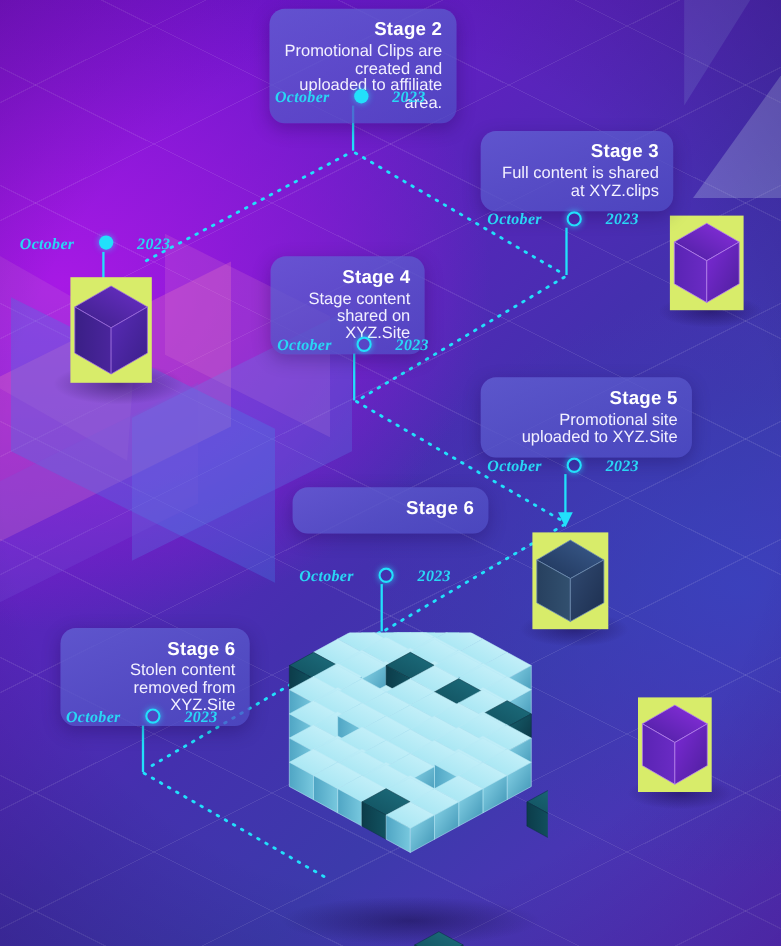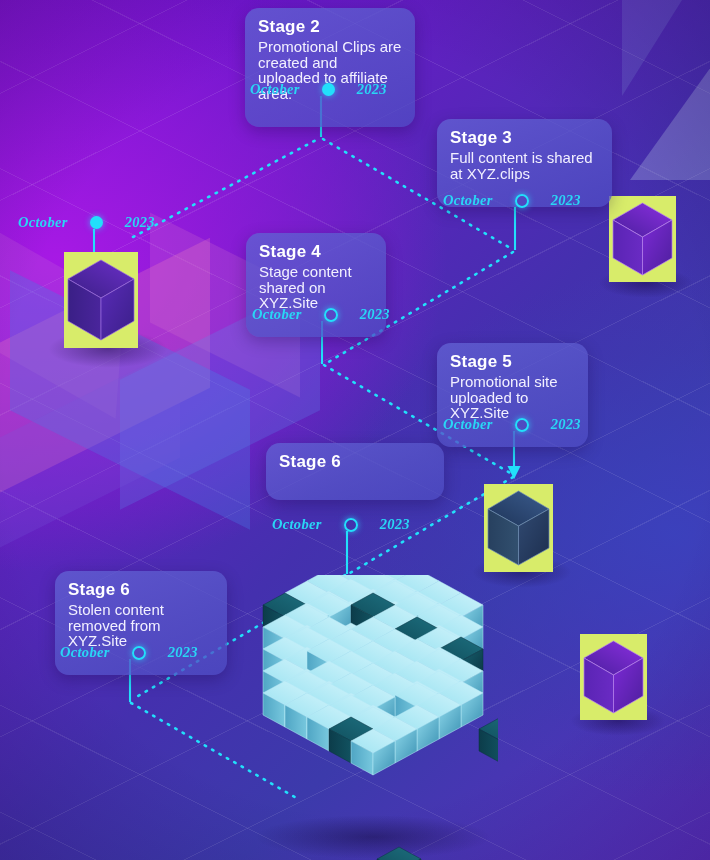--- a/index.html
+++ b/index.html
@@ -37,32 +37,33 @@
   .tri2{position:absolute;right:28px;top:0px;width:0;height:0;border-right:60px solid transparent;border-top:96px solid rgba(150,175,235,0.18);pointer-events:none;}
 
   
   #links{position:absolute;left:0;top:0;width:710px;height:860px;pointer-events:none;}
 
   
   .card{
     position:absolute;
     background:linear-gradient(160deg, rgba(97,96,210,0.80) 0%, rgba(86,84,200,0.78) 55%, rgba(78,76,195,0.74) 100%);
     border-radius:14px;
-    padding:9px 13px 26px 13px;
+    padding:9px 13px 11px 13px;
     box-sizing:border-box;
     box-shadow:0 5px 16px rgba(20,0,60,0.28);
+    text-align:right;
   }
   .card .title{
     color:#ffffff;font-weight:bold;font-size:17px;line-height:20px;
     letter-spacing:0.2px;margin:0 0 2px 0;
   }
   .card .desc{
     color:#f2f0ff;font-size:15px;line-height:15.5px;margin:0;
   }
-  .meta{position:absolute;display:flex;align-items:center;white-space:nowrap;}
+  .meta{position:absolute;display:flex;align-items:flex-start;white-space:nowrap;}
   .meta .mon,.meta .yr{
     color:#29d6f5;font-size:14.5px;font-style:italic;font-weight:bold;
     font-family:"Liberation Serif", serif;letter-spacing:0.3px;
   }
   .dot{width:13px;height:13px;border-radius:50%;background:#22e0fb;box-shadow:0 0 6px rgba(40,220,255,0.7);}
   .dot.hollow{background:transparent;border:2.5px solid #22e0fb;box-sizing:border-box;width:14px;height:14px;}
   .gap{display:inline-block;width:22px;}
   .gap2{display:inline-block;width:22px;}
 
   
@@ -567,21 +568,21 @@
     <p class="desc">Stage content shared on XYZ.Site</p>
   </div>
   <div class="meta" style="left:252px;top:306px;">
     <span class="mon">October</span>
     <span class="gap"></span>
     <span class="dot hollow"></span>
     <span class="gap2"></span>
     <span class="yr">2023</span>
   </div>
 
-  <div class="card" style="left:437px;top:343px;width:151px;">
+  <div class="card" style="left:437px;top:343px;width:192px;">
     <p class="title">Stage 5</p>
     <p class="desc">Promotional site uploaded to XYZ.Site</p>
   </div>
   <div class="meta" style="left:443px;top:416px;">
     <span class="mon">October</span>
     <span class="gap"></span>
     <span class="dot hollow"></span>
     <span class="gap2"></span>
     <span class="yr">2023</span>
   </div>

